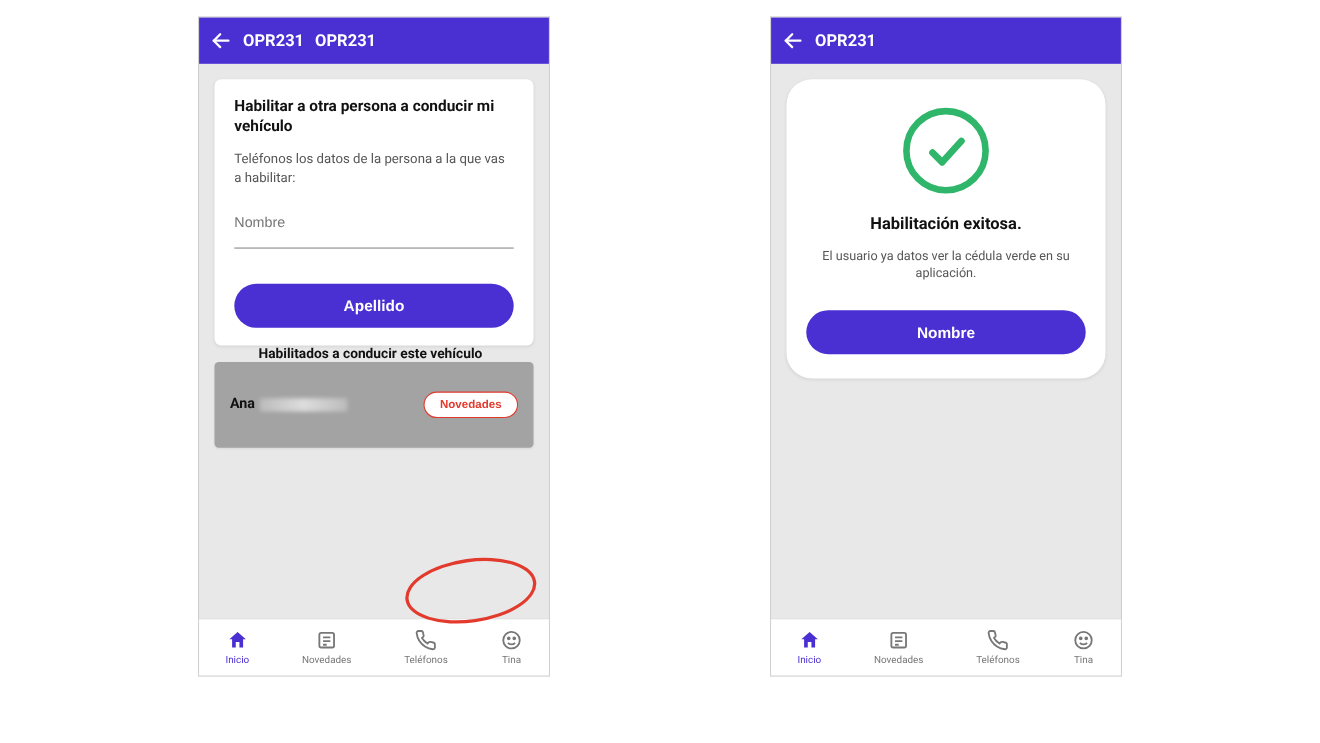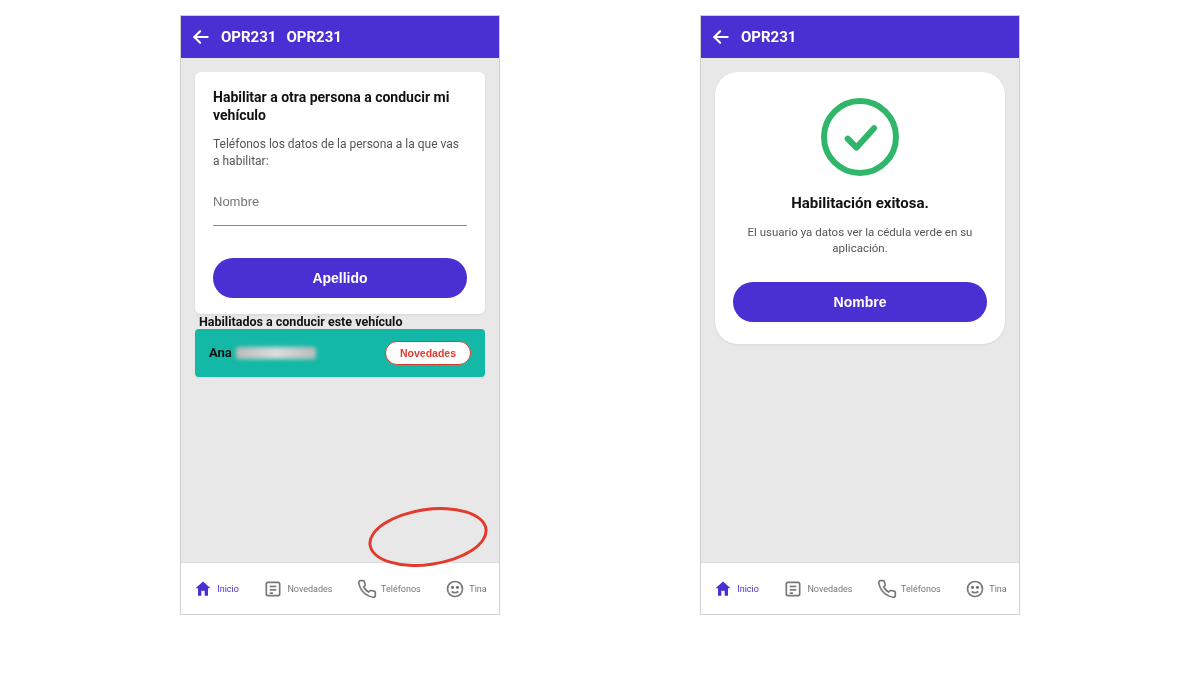--- a/index.html
+++ b/index.html
@@ -87,25 +87,26 @@
     font-weight: 700;
     cursor: pointer;
     margin-top: 6px;
   }
 
   .section-label {
     font-size: 12.5px;
     font-weight: 700;
     color: #111;
     padding-left: 4px;
+    margin-left: 36px;
   }
   .list-row {
-    background: #14b8a6;
+    background: #a3a3a3;
     border-radius: 4px;
-    padding: 12px 14px;
+    padding: 27px 14px;
     display: flex;
     align-items: center;
     justify-content: space-between;
     box-shadow: 0 1px 2px rgba(0,0,0,0.06);
   }
   .list-row .name {
     font-size: 13px;
     font-weight: 700;
     color: #111;
     display: flex;
@@ -134,21 +135,21 @@
   .bottomnav {
     background: #fff;
     border-top: 1px solid #ddd;
     height: 52px;
     display: flex;
     justify-content: space-around;
     align-items: center;
   }
   .navitem {
     display: flex;
-    flex-direction: row;
+    flex-direction: column;
     align-items: center;
     gap: 4px;
     font-size: 9px;
     color: #777;
     cursor: pointer;
   }
   .navitem.active { color: #4a2fd3; }
   .navitem svg { display:block; }
 
   

